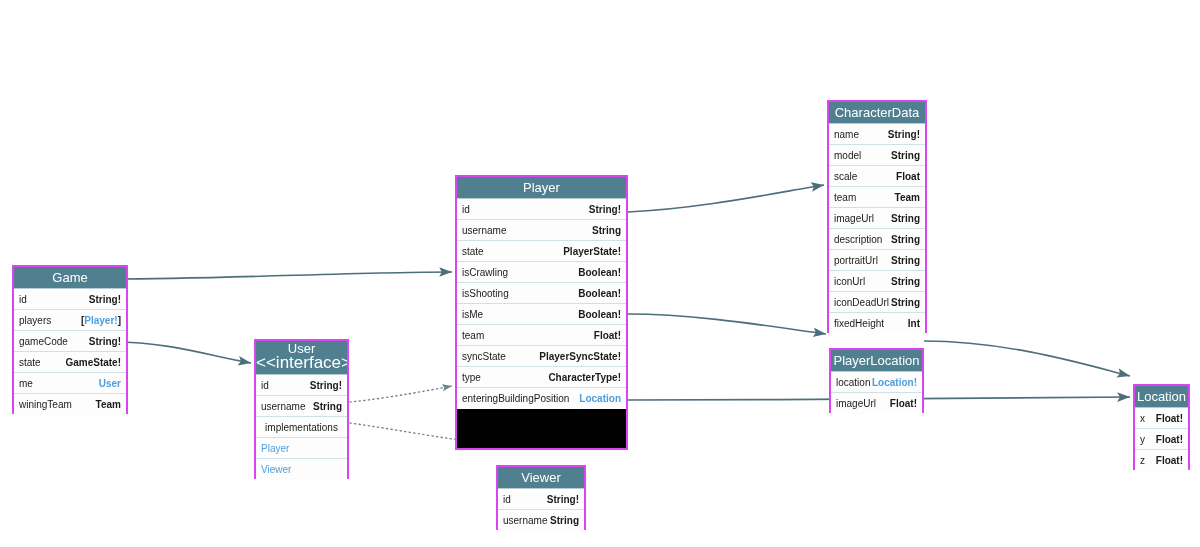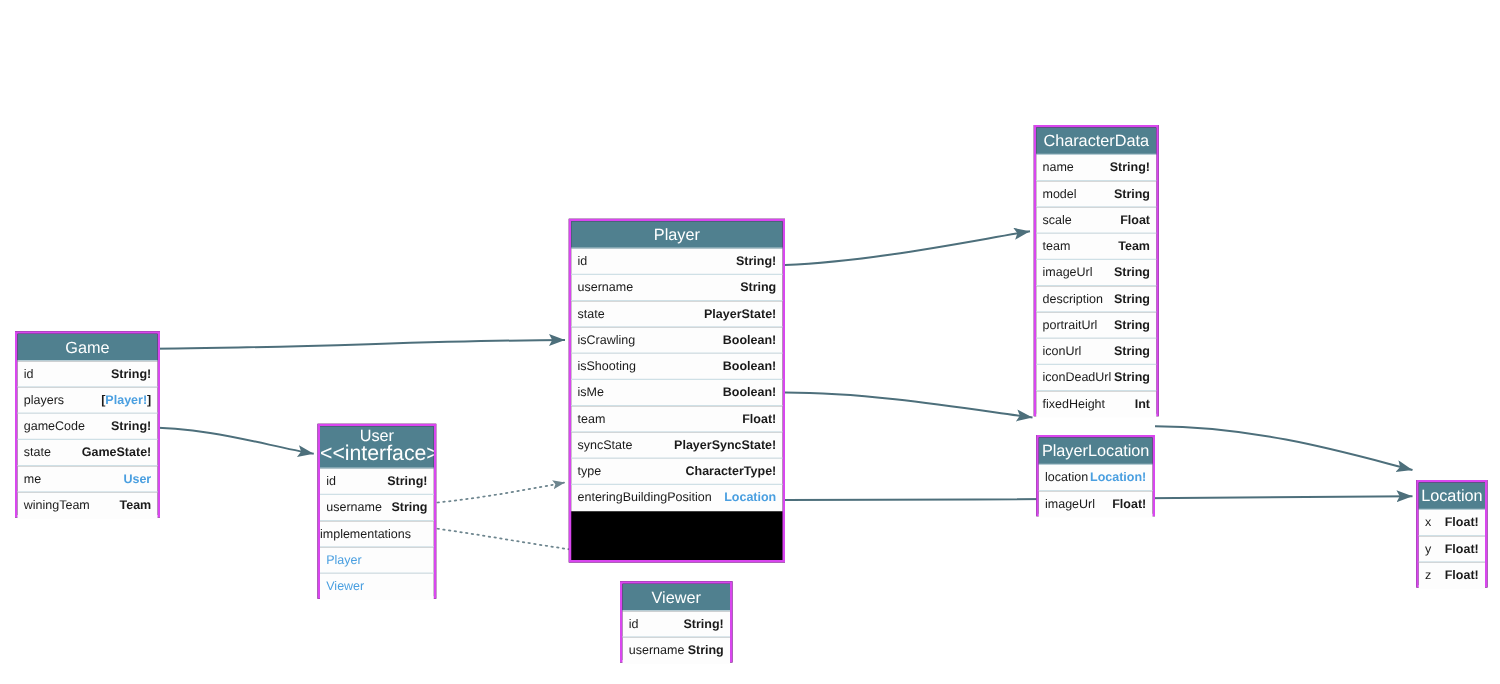--- a/index.html
+++ b/index.html
@@ -52,21 +52,21 @@
     overflow:hidden;
   }
   .erow:last-child{border-bottom:none;}
   .erow .fname{
     position:absolute;left:5px;top:0;line-height:21px;
   }
   .erow .ftype{
     position:absolute;right:5px;top:0;line-height:21px;font-weight:bold;
   }
   .erow.center{
-    text-align:left;
+    text-align:center;
   }
   .erow .fcenter{
     display:block;line-height:21px;
   }
   .erow.impl .fname{color:#4a9fe0;}
   .blue{color:#4a9fe0;}
   .black{color:#1a1a1a;}
 </style>
 </head>
 <body>

